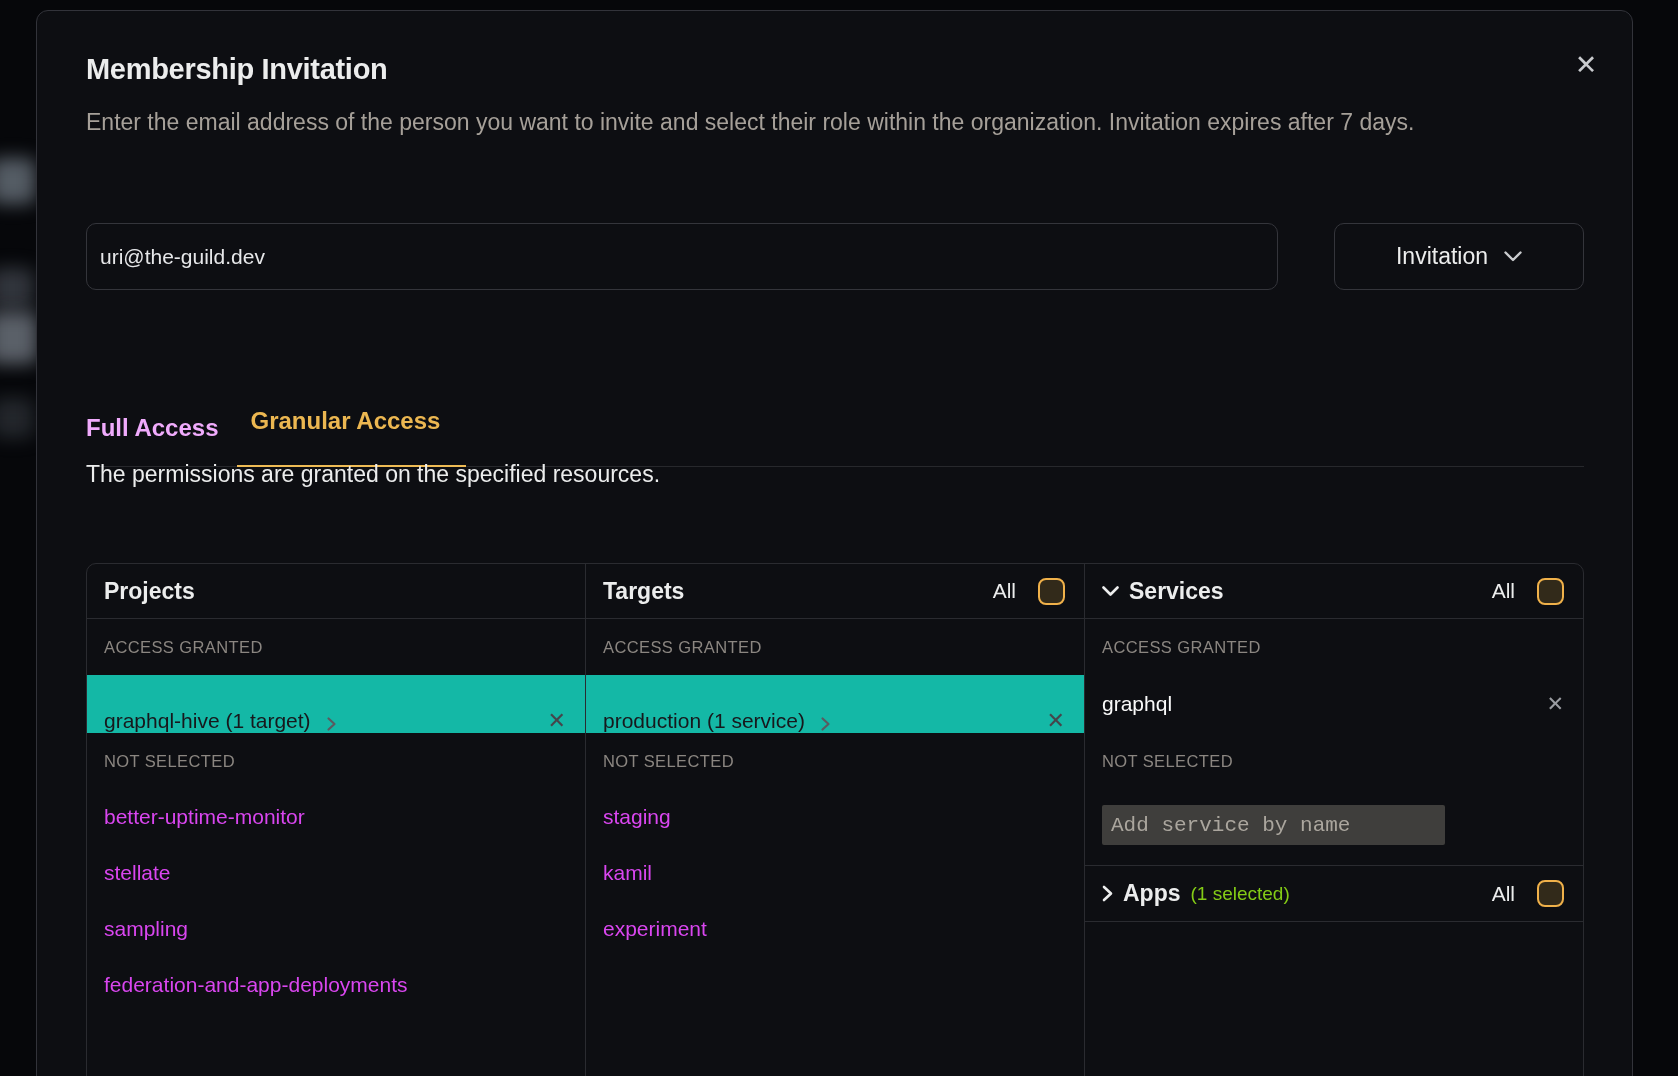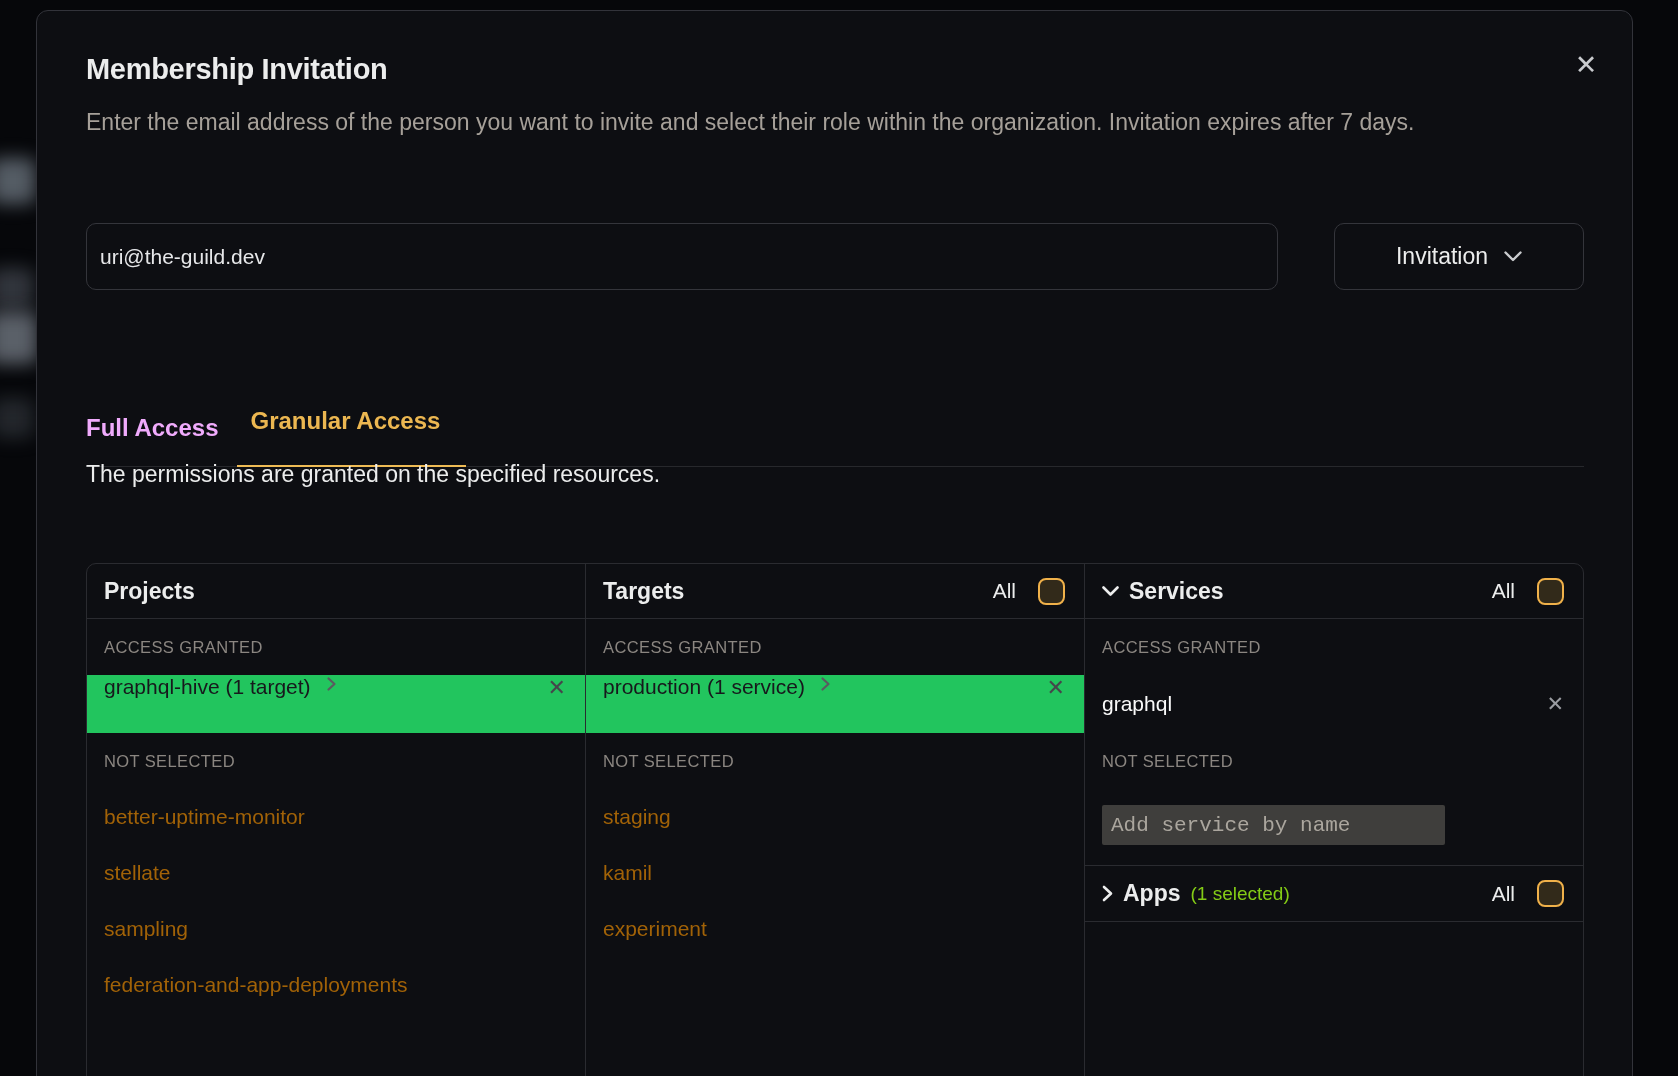--- a/index.html
+++ b/index.html
@@ -74,29 +74,29 @@
   .all-label { font-size:21px; font-weight:400; color:#eceded; margin-right:12px; }
   .checkbox {
     width:27px; height:27px; border:2px solid #f0b14a; border-radius:8px;
     background:#322a1a; cursor:pointer; flex:0 0 auto;
   }
   .section-label {
     height:56px; display:flex; align-items:center; padding:0 17px;
     font-size:16.5px; letter-spacing:.4px; color:#8b8681;
   }
   .row-selected {
-    height:58px; display:flex; align-items:flex-start;
-    background:#22c55e; color:#17181c; font-size:21px;
+    height:58px; display:flex; align-items:flex-end;
+    background:#14b8a6; color:#17181c; font-size:21px;
     padding:0 19px 0 17px; cursor:pointer;
   }
   .row-selected .name { white-space:nowrap; }
   .row-selected .chev-right { margin-left:14px; display:flex; }
   .row-x { background:none; border:none; color:#45464b; font-size:22px; cursor:pointer; padding:0;
            font-family:"DejaVu Sans",sans-serif; }
-  .item { height:56px; display:flex; align-items:center; padding:0 17px; font-size:21px; color:#a16207; cursor:pointer; }
+  .item { height:56px; display:flex; align-items:center; padding:0 17px; font-size:21px; color:#d946ef; cursor:pointer; }
 
   .row-granted-plain {
     height:58px; display:flex; align-items:center; padding:0 19px 0 17px;
     font-size:21px; color:#fafafa;justify-content:flex-end;
   }
   .row-granted-plain .row-x { color:#9a9ca1; font-size:21px; }
 
   .add-service-input {
     margin:16px 0 0 17px; width:343px; height:40px;
     background:#3f3e3c; border:none; border-radius:2px;

